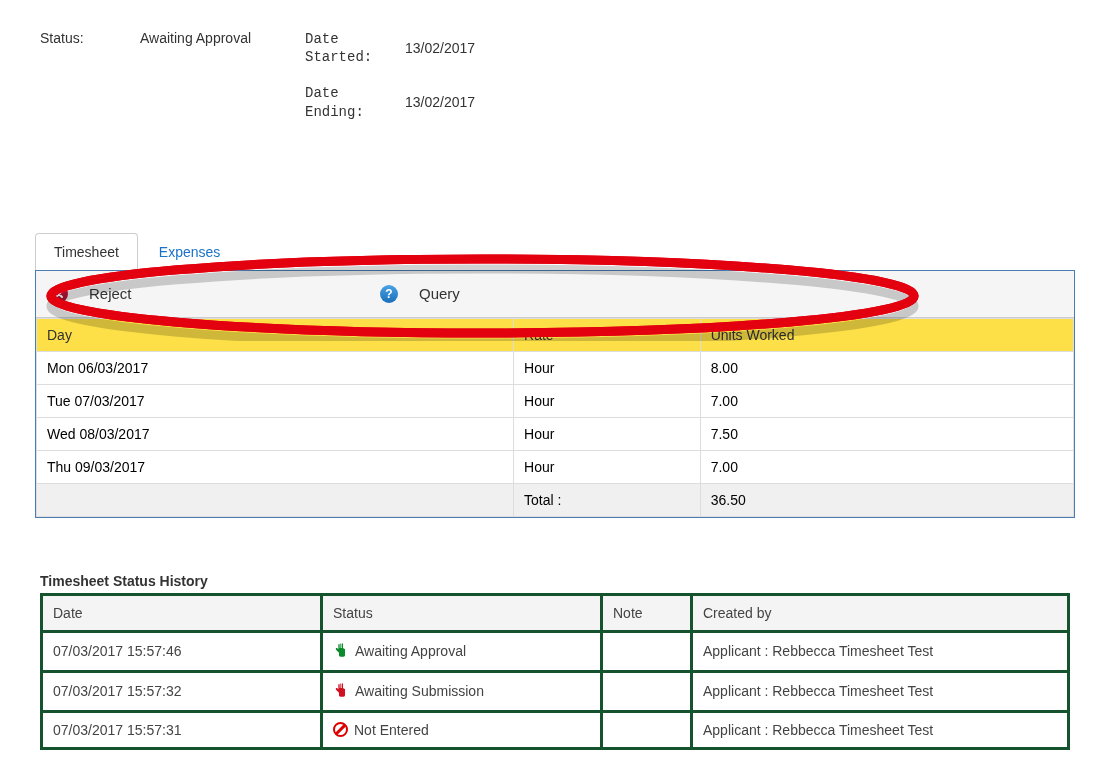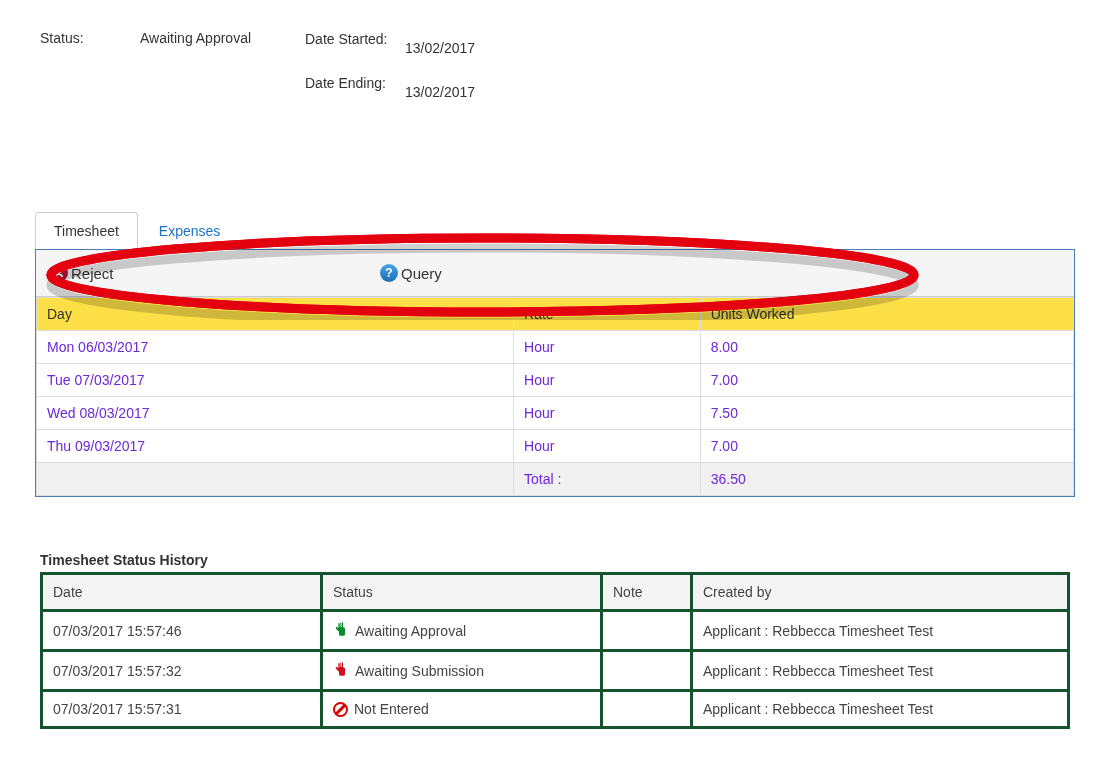--- a/index.html
+++ b/index.html
@@ -19,21 +19,21 @@
     display: flex;
     margin-bottom: 12px;
     padding-left: 20px;
   }
   .info-group {
     display: flex;
     align-items: flex-start;
   }
   .col-status { width: 100px; }
   .col-status-val { width: 165px; }
-  .col-date-label { width: 100px; line-height: 1.3; }
+  .col-date-label { width: 100px; line-height: 1.3; font-family: Liberation Mono, monospace; }
   .col-date-val { width: 120px; padding-top: 10px; }
 
   .spacer { height: 100px; }
 
   
   .tab-bar {
     display: flex;
     padding-left: 15px;
   }
   .tab {
@@ -61,22 +61,22 @@
   }
   .action-row {
     display: flex;
     background: #f5f5f5;
     padding: 0;
     border-bottom: 1px solid #ccc;
     position: relative;
   }
   .action-btn {
     display: flex;
-    align-items: flex-end;
-    gap: 3px;
+    align-items: center;
+    gap: 21px;
     padding: 14px 10px 14px 14px;
     cursor: pointer;
     color: #333;
     font-size: 15px;
   }
   .action-btn:nth-child(1) { flex: 0 0 auto; width: 330px; }
   .action-btn:nth-child(2) { flex: 0 0 auto; width: 370px; }
   .action-btn:nth-child(3) { flex: 0 0 auto; }
 
   .icon-circle {
@@ -107,21 +107,21 @@
   
   table {
     width: 100%;
     border-collapse: collapse;
     font-size: 14px;
   }
   .ts-table th, .ts-table td {
     text-align: left;
     padding: 8px 10px;
     border: 1px solid #ddd;
-    color: #6d28d9;
+    color: #000000;
     font-weight: normal;
   }
   .ts-table th {
     background: #fde047;
     color: #333;
   }
   .ts-table .col-day { width: 46%; }
   .ts-table .col-rate { width: 18%; }
   .ts-table .col-units { width: 36%; }
   .ts-table .total-row td { background: #f0f0f0; }

